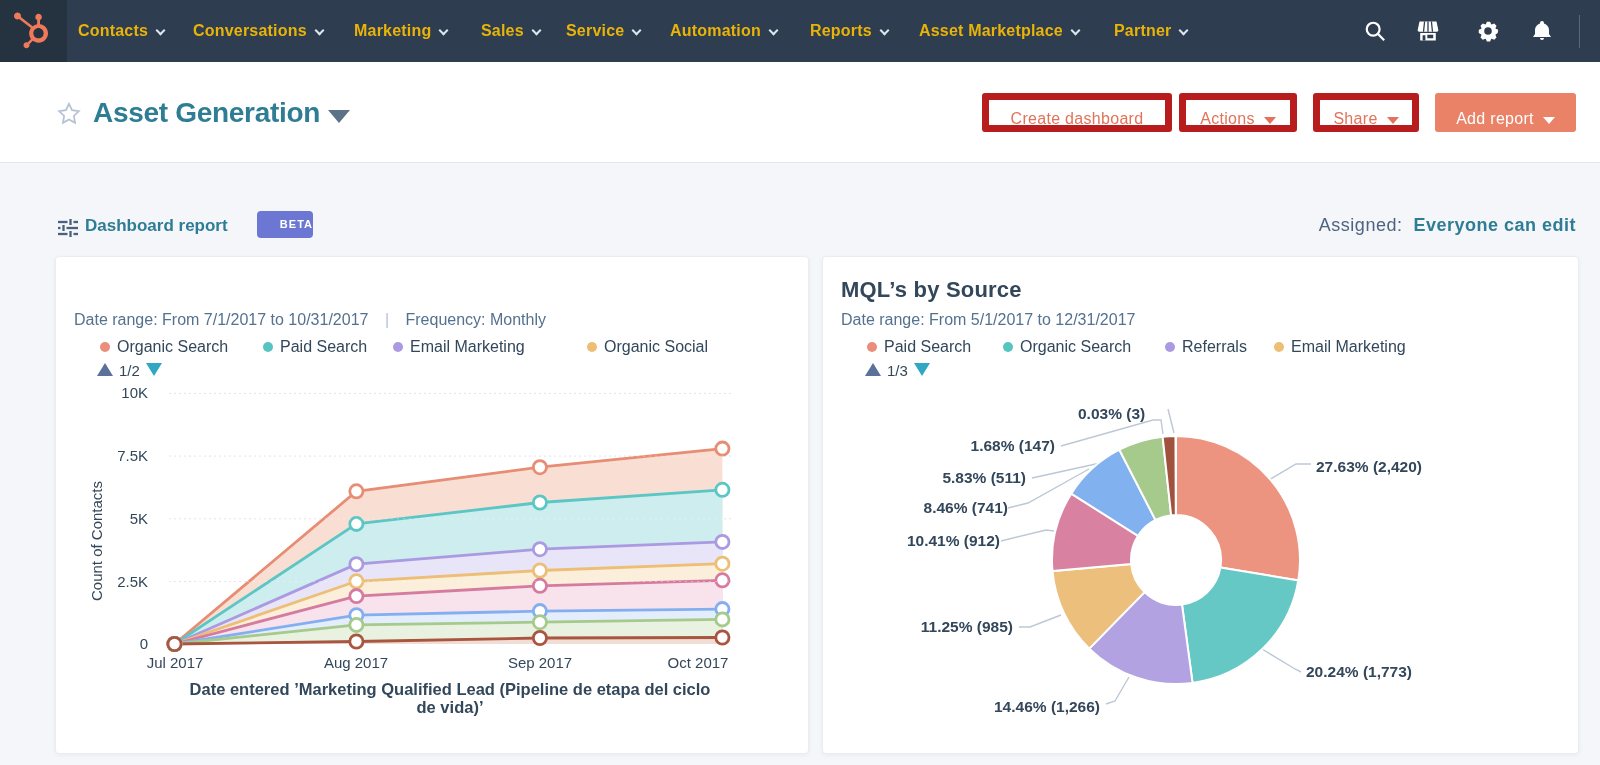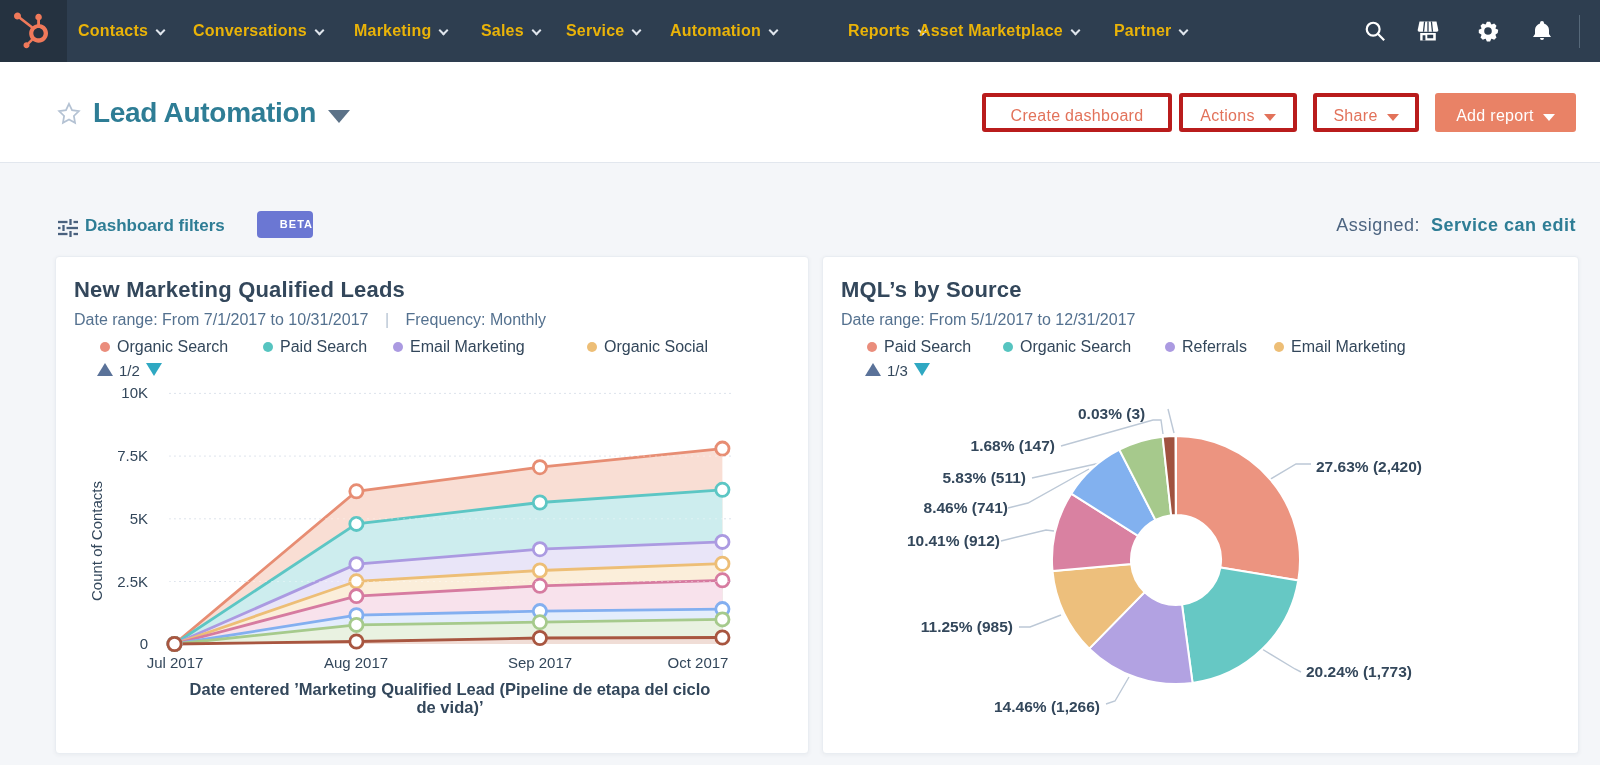--- a/index.html
+++ b/index.html
@@ -5,21 +5,21 @@
 * { margin:0; padding:0; box-sizing:border-box; }
 html,body { width:1600px; height:765px; overflow:hidden; font-family:"Liberation Sans", sans-serif; background:#f4f6f9; }
 .nav { position:absolute; left:0; top:0; width:1600px; height:62px; background:#2e3e50; }
 .logo { position:absolute; left:0; top:0; width:67px; height:62px; background:#253240; }
 .navitem { position:absolute; top:0; height:62px; line-height:62px; color:#eab308; font-size:16px; font-weight:700; letter-spacing:0.2px; white-space:nowrap; }
 .chev { display:inline-block; width:7px; height:7px; border-right:2px solid #dfe5ec; border-bottom:2px solid #dfe5ec; transform:rotate(45deg); margin-left:9px; margin-bottom:2px;}
 .navsep { position:absolute; left:1579px; top:15px; width:1px; height:33px; background:#566879; }
 .header { position:absolute; left:0; top:62px; width:1600px; height:101px; background:#ffffff; border-bottom:1px solid #e2e7ee; }
 .title { position:absolute; left:93px; top:35px; font-size:28px; font-weight:700; color:#2e7d95; letter-spacing:-0.3px;}
 .tcaret { position:absolute; left:328px; top:48px; width:0; height:0; border-left:11px solid transparent; border-right:11px solid transparent; border-top:13px solid #5c7288; }
-.btn { position:absolute; top:31px; height:39px; border:4px solid #b91c1c; border-radius:3px; background:#fff; color:#e2725a; font-size:16px; font-weight:400; letter-spacing:0.3px; text-align:center; }
+.btn { position:absolute; top:31px; height:39px; border:7px solid #b91c1c; border-radius:3px; background:#fff; color:#e2725a; font-size:16px; font-weight:400; letter-spacing:0.3px; text-align:center; }
 .btn span { display:inline-block; }
 .bcaret { display:inline-block; width:0; height:0; border-left:6px solid transparent; border-right:6px solid transparent; border-top:7px solid #e2725a; margin-left:9px; }
 .btn.solid { background:#e98266; border-color:#e98266; color:#fff; }
 .btn.solid .bcaret { border-top-color:#fff; }
 .filters { position:absolute; left:85px; top:216px; font-size:17px; font-weight:700; color:#2e7d95; }
 .beta { position:absolute; left:257px; top:211px; width:56px; height:27px; background:#6b77d3; border-radius:4px; color:#fff; font-size:11px; font-weight:700; text-align:right; line-height:27px; letter-spacing:1px; }
 .assigned { position:absolute; top:215px; right:24px; font-size:18px; color:#4c6480; letter-spacing:0.5px; }
 .assigned b { color:#2e7d95; font-weight:700; }
 .card { position:absolute; top:256px; background:#fff; border-radius:4px; border:1px solid #e9edf2; box-shadow:0 1px 4px rgba(45,62,80,0.06); }
 .card h2 { font-size:22px; font-weight:700; color:#33475b; position:absolute; left:18px; top:20px; letter-spacing:0.2px; }
@@ -40,21 +40,21 @@
     <svg width="40" height="40" viewBox="0 0 24 24" style="position:absolute;left:13px;top:11px;" fill="#f0795a">
       <path d="M16.2 7.9V5.4c.7-.3 1.1-1 1.1-1.7V3.6c0-1-.9-1.9-1.9-1.9h-.1c-1 0-1.9.9-1.9 1.9v.1c0 .8.4 1.4 1.1 1.7v2.5c-1 .2-1.9.6-2.7 1.2L4.7 3.6c.1-.2.1-.4.1-.6C4.8 1.8 3.8.9 2.7.9S.6 1.8.6 3 1.5 5.1 2.7 5.1c.4 0 .7-.1 1-.3l7 5.4c-.6.9-1 2-1 3.2 0 1.3.4 2.4 1.1 3.4l-2.1 2.1c-.2-.1-.4-.1-.6-.1-1 0-1.8.8-1.8 1.8s.8 1.8 1.8 1.8 1.8-.8 1.8-1.8c0-.2 0-.4-.1-.6l2.1-2.1c.9.7 2.1 1.1 3.4 1.1 3.1 0 5.7-2.5 5.7-5.7 0-2.8-2-5.1-4.8-5.4zm-.9 8.5c-1.7 0-3.1-1.4-3.1-3.1s1.4-3.1 3.1-3.1 3.1 1.4 3.1 3.1-1.4 3.1-3.1 3.1z"></path>
     </svg>
   </div>
   <div class="navitem" style="left:78px;">Contacts<span class="chev"></span></div>
 <div class="navitem" style="left:354px;">Marketing<span class="chev"></span></div>
 <div class="navitem" style="left:193px;">Conversations<span class="chev"></span></div>
 <div class="navitem" style="left:481px;">Sales<span class="chev"></span></div>
 <div class="navitem" style="left:566px;">Service<span class="chev"></span></div>
 <div class="navitem" style="left:670px;">Automation<span class="chev"></span></div>
-<div class="navitem" style="left:810px;margin-left:38px;">Reports<span class="chev"></span></div>
+<div class="navitem" style="left:810px;">Reports<span class="chev"></span></div>
 <div class="navitem" style="left:919px;">Asset Marketplace<span class="chev"></span></div>
 <div class="navitem" style="left:1114px;">Partner<span class="chev"></span></div>
 
   <svg width="22" height="22" viewBox="0 0 24 24" style="position:absolute;left:1364px;top:20px;" fill="none" stroke="#ffffff" stroke-width="2.4">
       <circle cx="10" cy="10" r="7"></circle>
       <line x1="15.3" y1="15.3" x2="22" y2="22"></line>
     </svg>
   <svg width="26" height="26" viewBox="0 0 26 26" style="position:absolute;left:1415px;top:18px;" fill="#ffffff">
       <path d="M4.5 3.5 L21.5 3.5 L23.3 12 Q23.6 13.8 21.7 13.8 L4.3 13.8 Q2.4 13.8 2.7 12 Z"></path>
       <path d="M9.6 3.5 L8.5 13.8 M13 3.5 L13 13.8 M16.4 3.5 L17.5 13.8" stroke="#2e3e50" stroke-width="1.3" fill="none"></path>
@@ -68,45 +68,44 @@
       <path d="M12 2a2 2 0 0 1 2 2v.5c2.9.8 5 3.4 5 6.5v4l2 3H3l2-3v-4c0-3.1 2.1-5.7 5-6.5V4a2 2 0 0 1 2-2z"></path>
       <path d="M10 19h4a2 2 0 0 1-4 0z"></path>
     </svg>
   <div class="navsep"></div>
 </div>
 
 <div class="header">
   <svg width="26" height="26" viewBox="0 0 24 24" style="position:absolute;left:56px;top:39px;" fill="none" stroke="#b4c2d3" stroke-width="1.6">
       <path d="M12 2.6l2.8 5.8 6.3.9-4.6 4.5 1.1 6.3-5.6-3-5.6 3 1.1-6.3L2.9 9.3l6.3-.9z"></path>
     </svg>
-  <div class="title">Lead Automation</div>
+  <div class="title">Asset Generation</div>
   <div class="tcaret"></div>
   <div class="btn" style="left:982px;width:190px;line-height:37px;">Create dashboard</div>
   <div class="btn" style="left:1179px;width:118px;line-height:37px;">Actions<span class="bcaret"></span></div>
   <div class="btn" style="left:1313px;width:106px;line-height:37px;">Share<span class="bcaret"></span></div>
   <div class="btn solid" style="left:1435px;width:141px;line-height:37px;">Add report<span class="bcaret"></span></div>
 </div>
 
 <svg width="22" height="20" viewBox="0 0 22 20" style="position:absolute;left:57px;top:218px;" stroke="#49617e" stroke-width="2.3" fill="none">
   <line x1="1" y1="4" x2="10.5" y2="4"></line>
     <line x1="16.5" y1="4" x2="21" y2="4"></line>
     <line x1="13.5" y1="1" x2="13.5" y2="7"></line>
   <line x1="1" y1="10" x2="3.5" y2="10"></line>
     <line x1="9.5" y1="10" x2="21" y2="10"></line>
     <line x1="6.5" y1="7" x2="6.5" y2="13"></line>
   <line x1="1" y1="16" x2="10.5" y2="16"></line>
     <line x1="16.5" y1="16" x2="21" y2="16"></line>
     <line x1="13.5" y1="13" x2="13.5" y2="19"></line>
 </svg>
-<div class="filters">Dashboard filters</div>
+<div class="filters">Dashboard report</div>
 <div class="beta">BETA</div>
-<div class="assigned">Assigned: &nbsp;<b>Service can edit</b></div>
+<div class="assigned">Assigned: &nbsp;<b>Everyone can edit</b></div>
 
 <div class="card" style="left:55px;width:754px;height:498px;">
-  <h2>New Marketing Qualified Leads</h2>
   <div class="drange">Date range: From 7/1/2017 to 10/31/2017 <span class="pipe">|</span> Frequency: Monthly</div>
   <div class="legend" style="left:44px;"><span class="ldot" style="background:#ea8d7c;"></span>Organic Search</div>
   <div class="legend" style="left:207px;"><span class="ldot" style="background:#56c4c0;"></span>Paid Search</div>
   <div class="legend" style="left:337px;"><span class="ldot" style="background:#ab9ae1;"></span>Email Marketing</div>
   <div class="legend" style="left:531px;"><span class="ldot" style="background:#edbe76;"></span>Organic Social</div>
   <div class="pager" style="left:41px;"><span class="up"></span>1/2<span class="down"></span></div>
   <svg width="754" height="370" viewBox="0 128 754 370" style="position:absolute;left:0;top:128px;">
     <g stroke="#dde3ec" stroke-width="1" stroke-dasharray="2 3">
       <line x1="113" y1="136.4" x2="678" y2="136.4"></line>
       <line x1="113" y1="199.1" x2="678" y2="199.1"></line>

